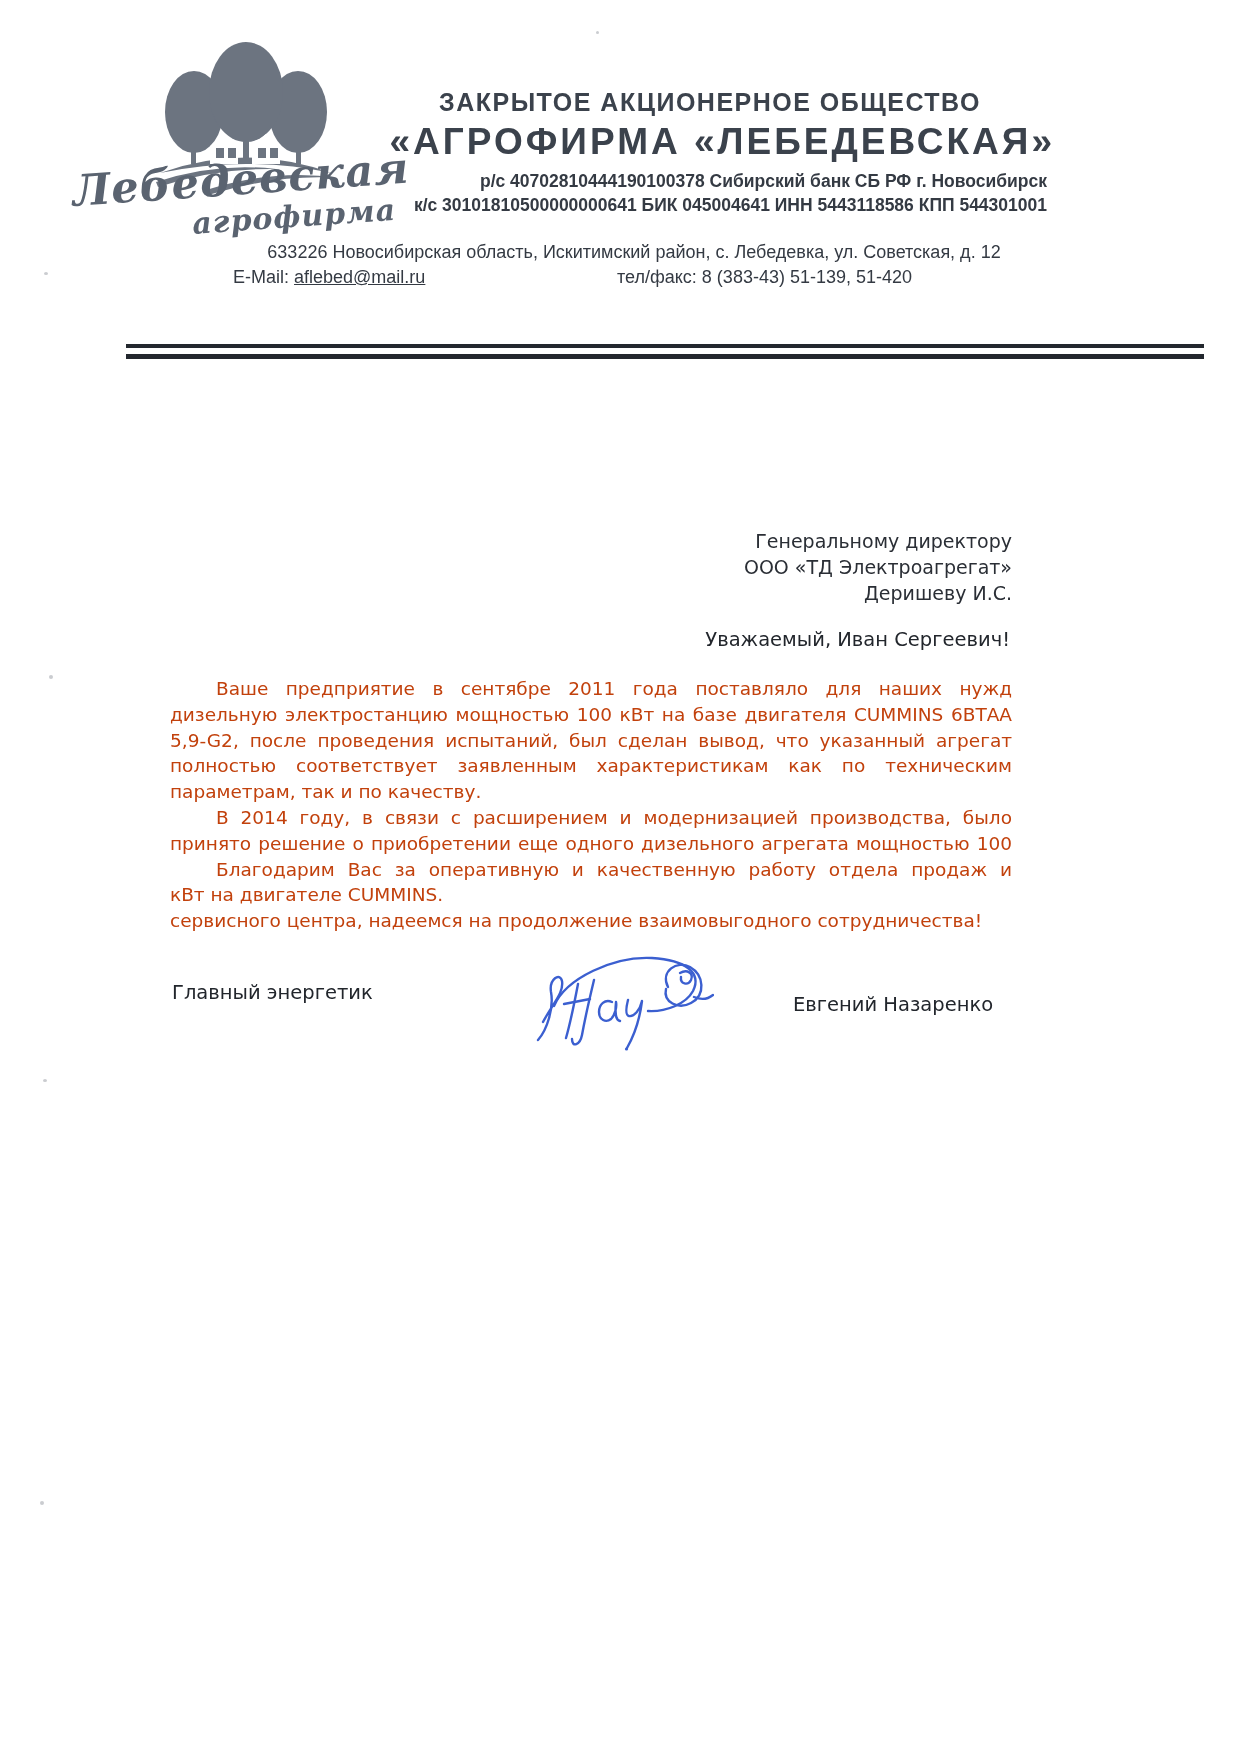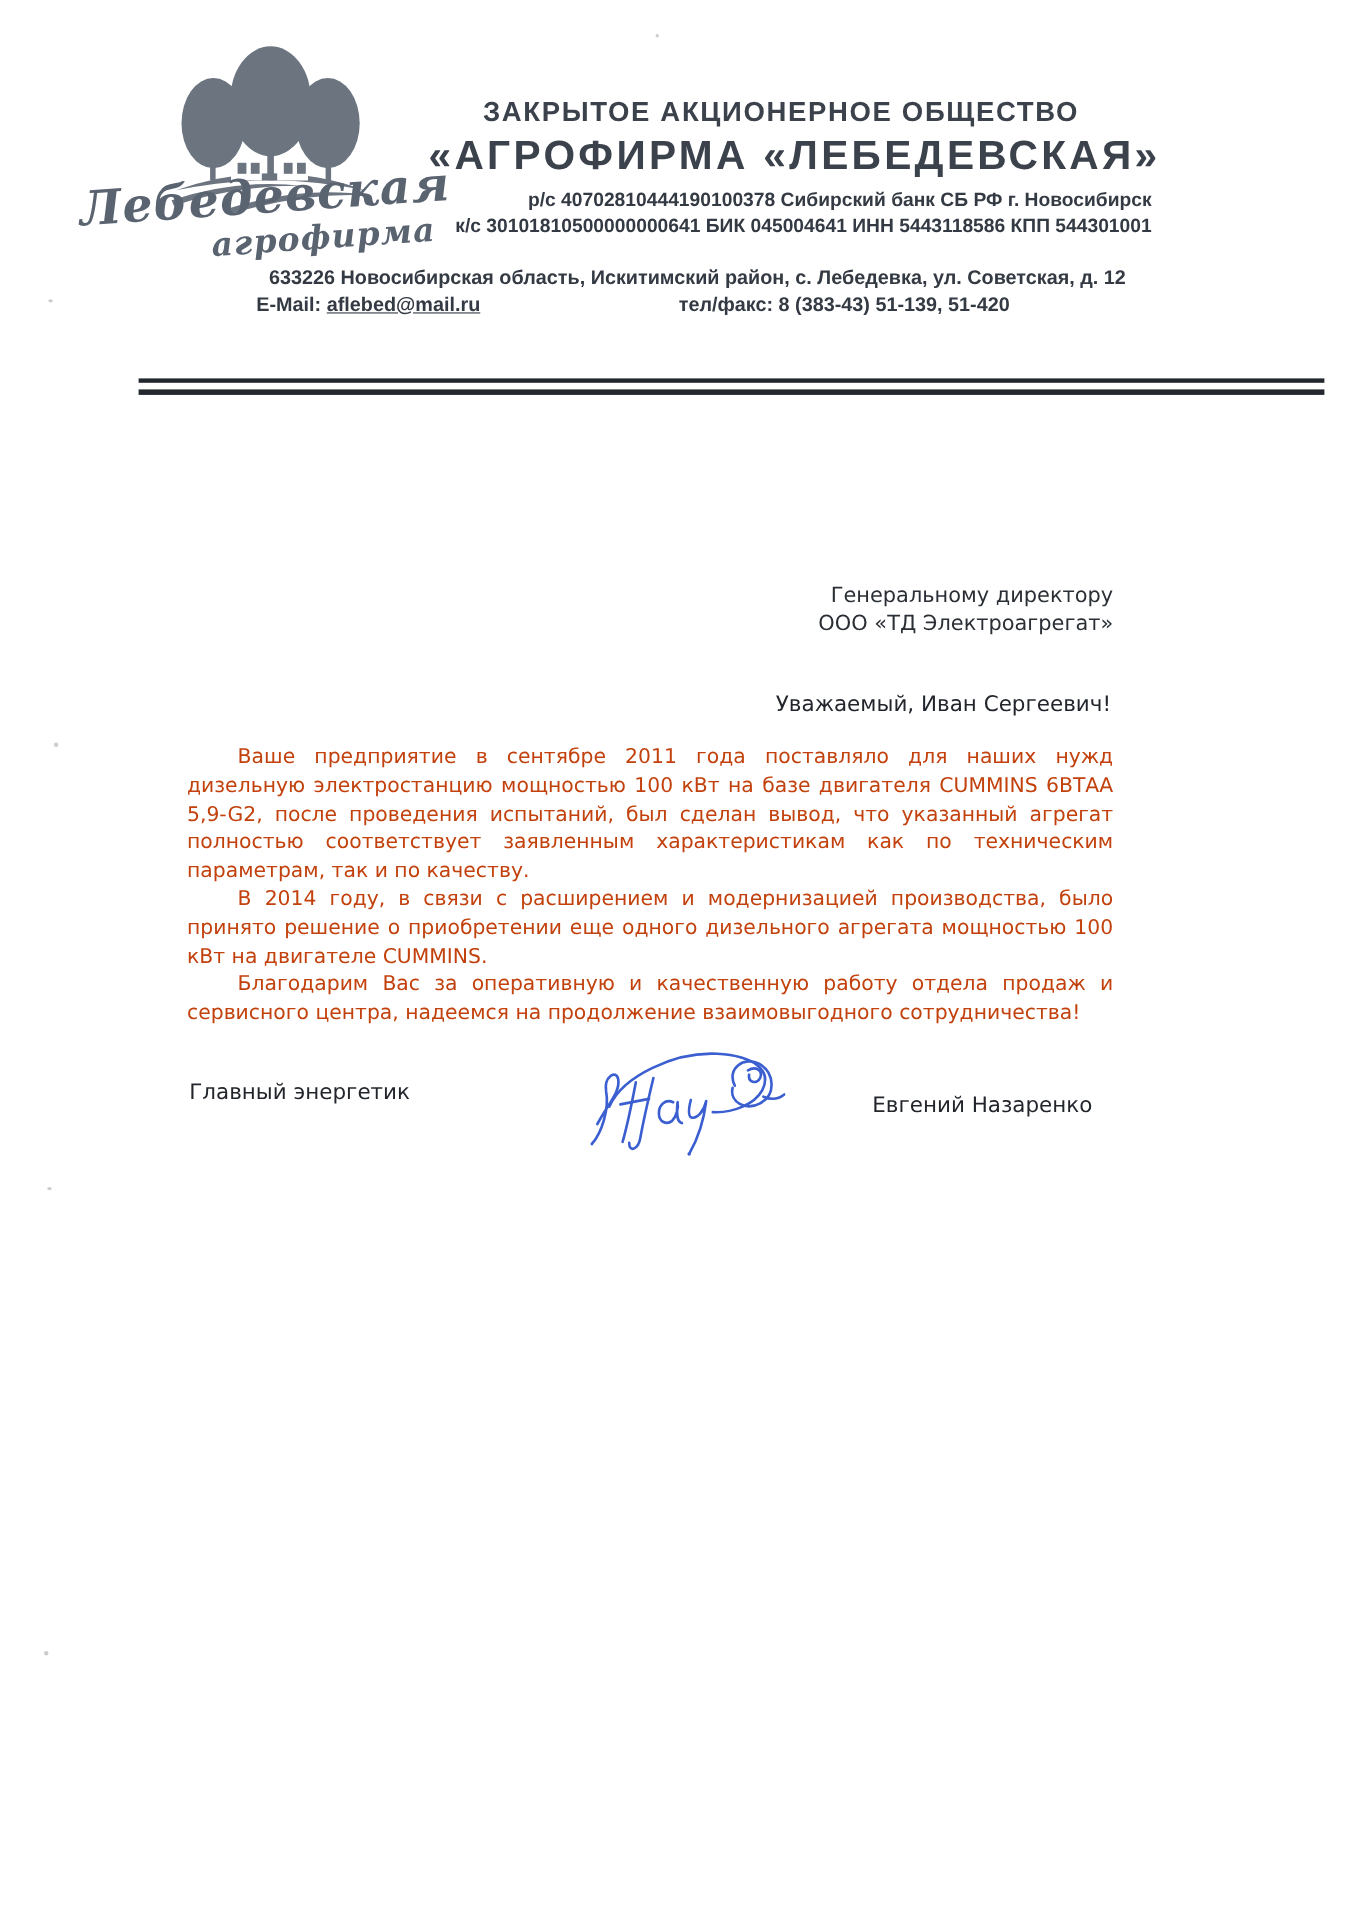--- a/index.html
+++ b/index.html
@@ -21,21 +21,21 @@
     font-style:italic;font-weight:bold;font-size:30px;color:#5a6370;
     transform:rotate(-4deg);letter-spacing:1px;white-space:nowrap;
   }
   .head-block{position:absolute;left:365px;top:88px;width:690px;text-align:center;
     font-family:"Liberation Sans",sans-serif;color:#3b424c;}
   .org-type{font-size:25px;font-weight:bold;letter-spacing:1.5px;white-space:nowrap;}
   .org-name{font-size:37px;font-weight:bold;letter-spacing:3px;margin-top:4px;white-space:nowrap;text-align:right;}
   .bank{ text-align:right;margin-top:6px;font-size:17.5px;font-weight:bold;line-height:24px;
     color:#343a43;white-space:nowrap;padding-right:8px;}
   .addr-block{position:absolute;left:125px;top:242px;width:1000px;text-align:center;
-    font-family:"Liberation Sans",sans-serif;font-size:18px;font-weight:bold;color:#343a43;}
+    font-family:"Liberation Sans",sans-serif;font-size:18px;font-weight:normal;color:#343a43;}
   .addr-line{white-space:nowrap;padding-left:18px;}
   .contact-row{position:relative;height:26px;margin-top:4px;}
   .email-wrap{position:absolute;left:108px;top:0;white-space:nowrap;}
   .email-link{text-decoration:underline;color:#343a43;}
   .phone{position:absolute;left:492px;top:0;white-space:nowrap;}
   .double-rule{position:absolute;left:126px;top:344px;width:1078px;height:6px;
     border-top:4px solid #23272e;border-bottom:5px solid #23272e;}
   
   .recipient{position:absolute;left:560px;top:528px;width:452px;text-align:right;
     font-size:19px;line-height:26px;color:#2a2e35;}
@@ -102,34 +102,35 @@
       </span>
       <span class="phone">тел/факс: 8 (383-43) 51-139, 51-420</span>
     </div>
   </div>
 
   <div class="double-rule"></div>
 
   <div class="recipient">
     <div>Генеральному директору</div>
     <div>ООО «ТД Электроагрегат»</div>
+    <div>Деришеву И.С.</div>
   </div>
 
   <div class="salutation">Уважаемый, Иван Сергеевич!</div>
 
   <div class="body-text">
     <div class="line just indent">Ваше предприятие в сентябре 2011 года поставляло для наших нужд</div>
     <div class="line just">дизельную электростанцию мощностью 100 кВт на базе двигателя CUMMINS 6ВТАА</div>
     <div class="line just">5,9-G2, после проведения испытаний, был сделан вывод, что указанный агрегат</div>
     <div class="line just">полностью соответствует заявленным характеристикам как по техническим</div>
     <div class="line">параметрам, так и по качеству.</div>
     <div class="line just indent">В 2014 году, в связи с расширением и модернизацией  производства, было</div>
     <div class="line just">принято решение о приобретении еще одного дизельного агрегата мощностью 100</div>
+    <div class="line just indent">Благодарим Вас за оперативную и  качественную работу отдела продаж и</div>
     <div class="line">кВт на двигателе CUMMINS.</div>
-    <div class="line just indent">Благодарим Вас за оперативную и  качественную работу отдела продаж и</div>
     <div class="line">сервисного центра, надеемся на продолжение взаимовыгодного сотрудничества!</div>
   </div>
 
   <div class="sig-position">Главный энергетик</div>
 
   <svg class="sig-svg" width="180" height="112" viewBox="0 0 180 112">
     <g stroke="#3b5fd0" stroke-width="2.4" fill="none" stroke-linecap="round" stroke-linejoin="round">
 
       <path d="M20,64 C32,36 80,14 118,16 C152,18 168,31 159,49 C152,62 132,70 114,69"></path>
 

